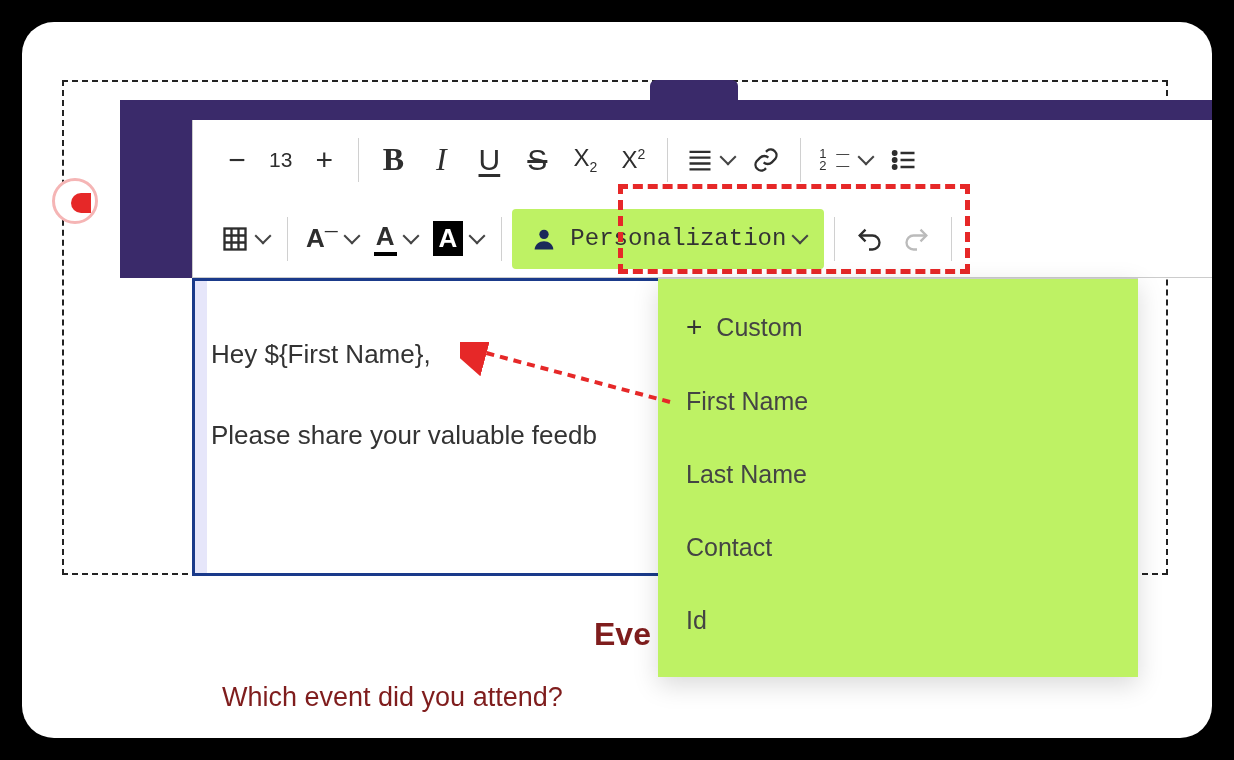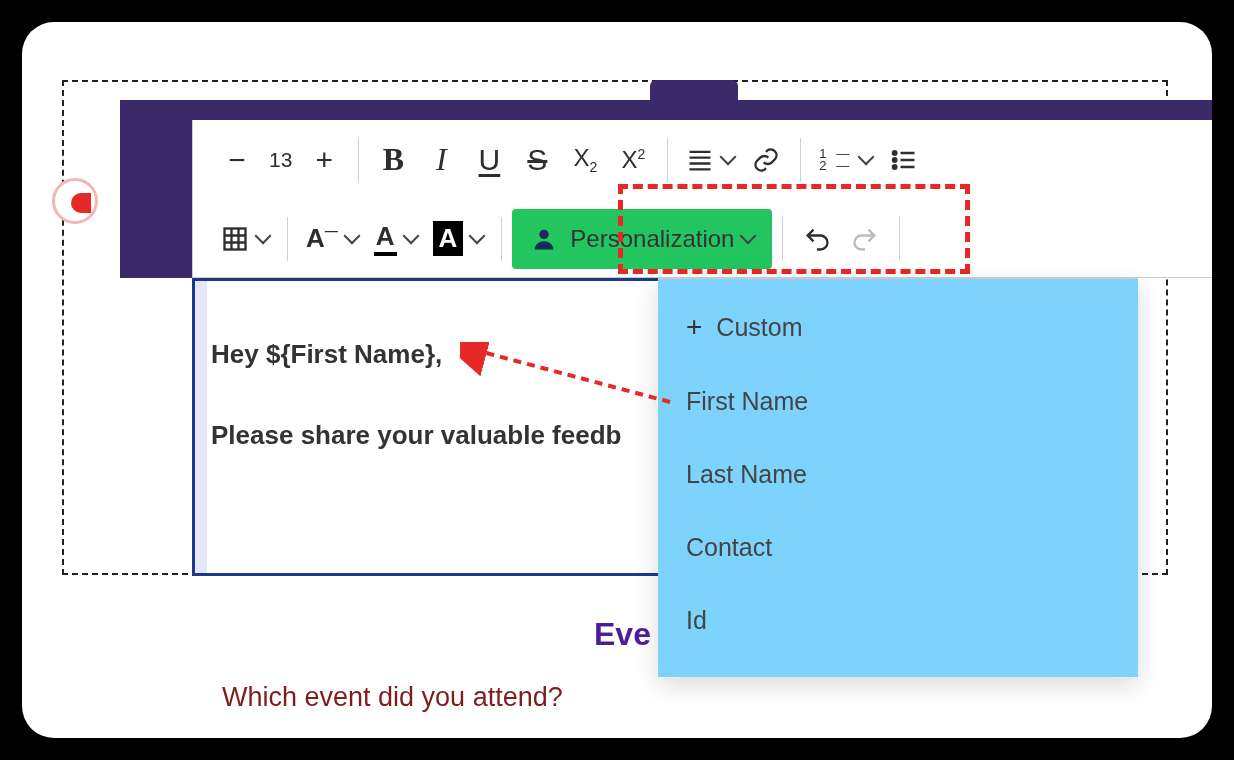--- a/index.html
+++ b/index.html
@@ -135,47 +135,47 @@
     height: 12px;
     border-right: 2.5px solid #444;
     border-bottom: 2.5px solid #444;
     transform: rotate(45deg);
     margin-left: 8px;
     margin-top: -6px;
   }
   .personalization {
     display: flex;
     align-items: center;
-    background: #22c55e;
+    background: #bef264;
     height: 60px;
     padding: 0 18px;
     border-radius: 4px;
     font-size: 24px;
     color: #333;
+    font-family: Liberation Mono, monospace;
   }
   .personalization .user-ico { margin-right: 12px; }
   
   .red-highlight {
     position: absolute;
     border: 5px dashed #e62828;
     pointer-events: none;
     z-index: 20;
   }
   .red-h1 { left: 596px; top: 162px; width: 352px; height: 90px; }
   
   .editor-wrap {
     position: absolute;
     left: 170px;
     top: 256px;
     width: 478px;
     height: 298px;
     border: 3px solid #1a3a8a;
     background: #fff;
     z-index: 5;
-    font-weight: bold;
   }
   .editor-wrap::before {
     content:'';
     position:absolute;
     left:0; top:0;
     width:12px; height:100%;
     background:#e6e6fa;
   }
   .editor-content {
     position: absolute;
@@ -186,38 +186,38 @@
     color: #333;
     line-height: 1.65;
   }
   
   .below-heading {
     position: absolute;
     left: 572px;
     top: 594px;
     font-size: 32px;
     font-weight: 700;
-    color: #4c1d95;
+    color: #7f1d1d;
     z-index: 4;
   }
   .below-question {
     position: absolute;
     left: 200px;
     top: 660px;
     font-size: 27px;
     color: #7f1d1d;
     z-index: 4;
   }
   
   .dropdown {
     position: absolute;
     left: 636px;
     top: 256px;
     width: 480px;
-    background: #7dd3fc;
+    background: #bef264;
     box-shadow: 0 8px 24px rgba(0,0,0,0.15);
     z-index: 30;
     border-top: 1px solid #ccc;
     padding: 10px 0 20px 0;
   }
   .dropdown-item {
     padding: 22px 28px;
     font-size: 25px;
     color: #444;
     cursor: pointer;

